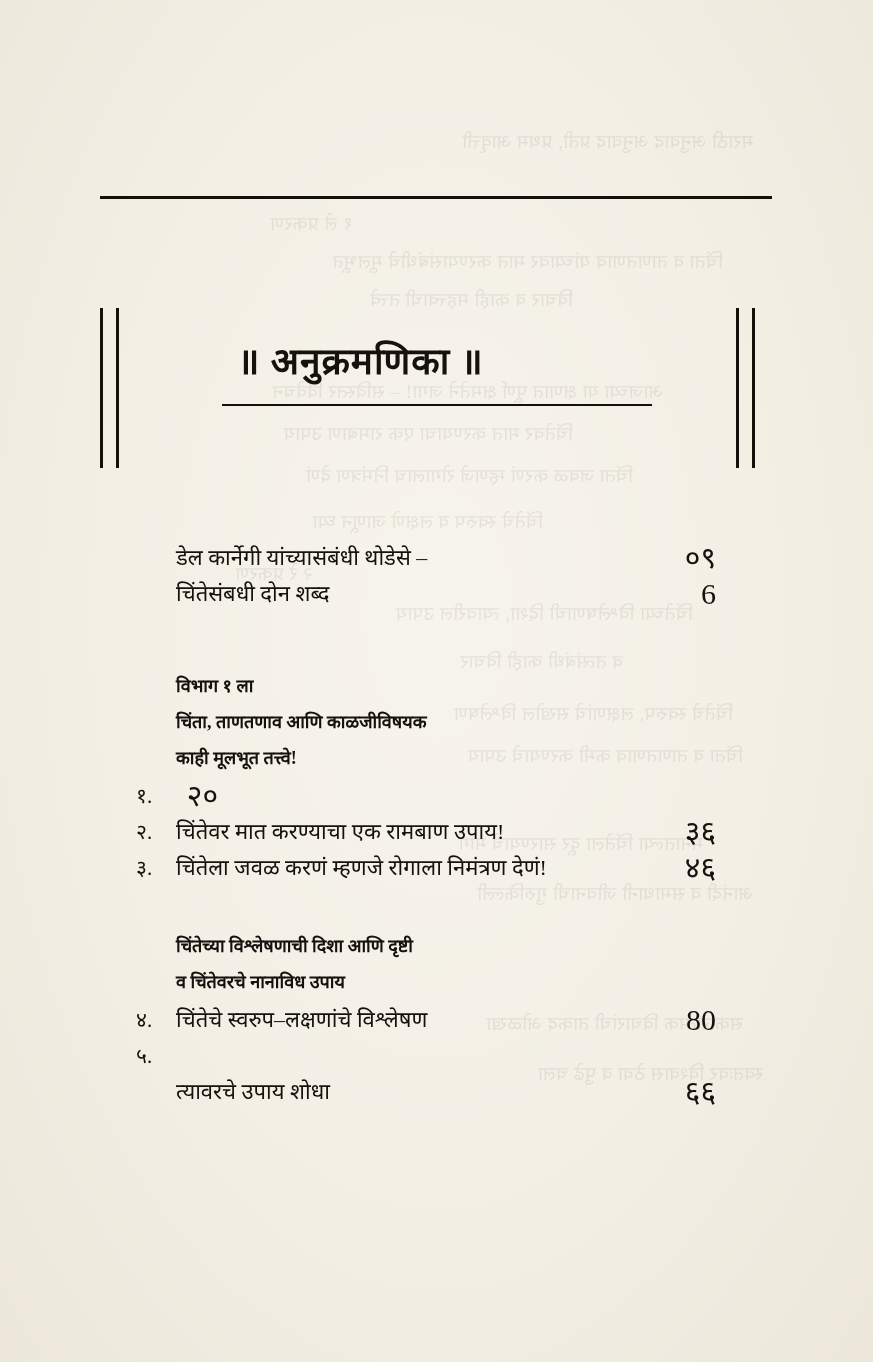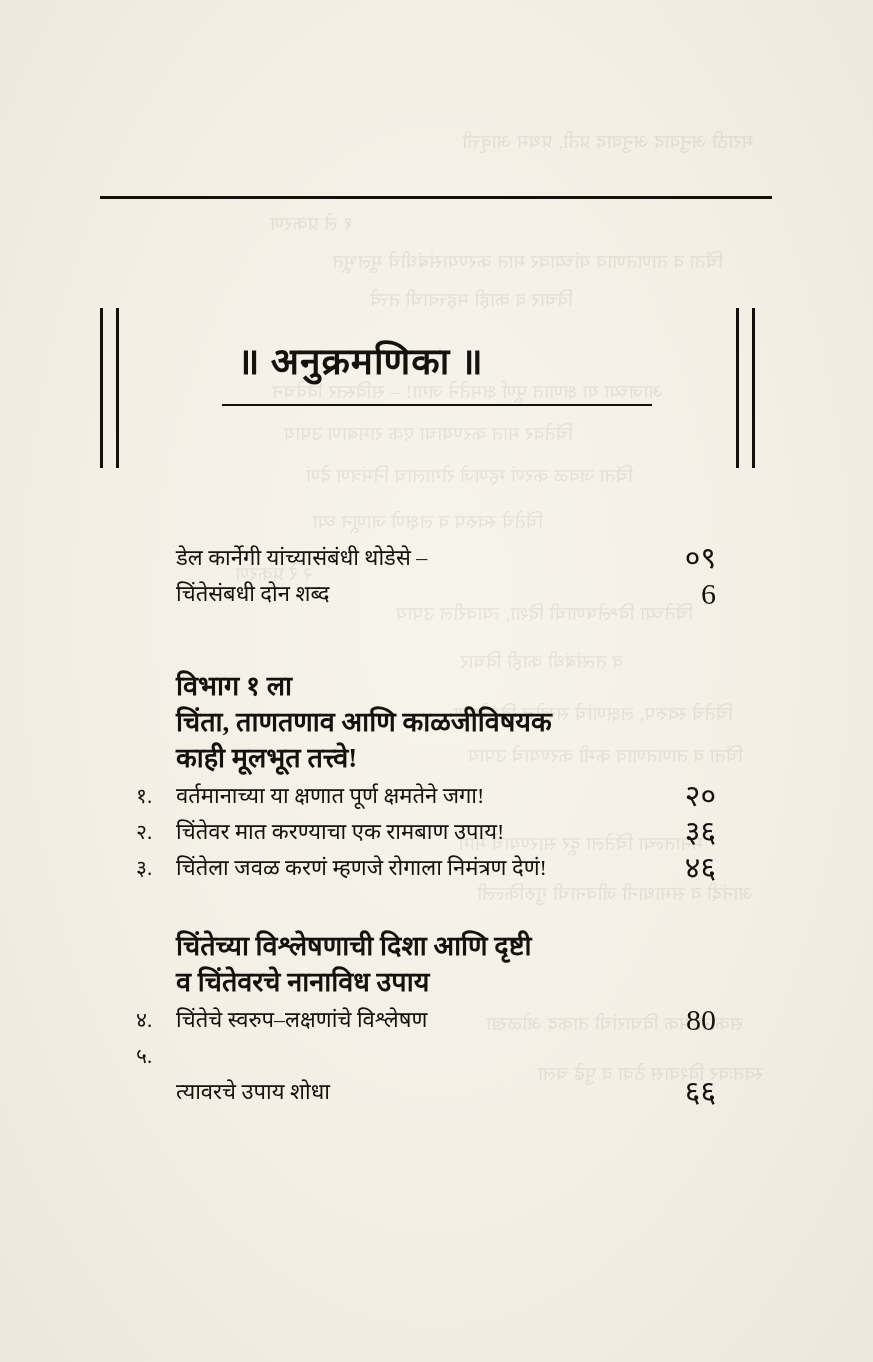--- a/index.html
+++ b/index.html
@@ -120,21 +120,21 @@
   .row .pg {
     flex: 0 0 auto;
     text-align: right;
     min-width: 42px;
     font-size: 30px;
   }
   .row.no-indent .txt { margin-left: 0; }
 
   .section {
     font-weight: 700;
-    font-size: 27px;
+    font-size: 18px;
     line-height: 36px;
     color: #15120e;
     margin-left: 0;
     white-space: nowrap;
   }
   .section-block { margin-top: 26px; margin-left: 0; }
   .entries { margin-top: 2px; }
   .entries .row { margin-left: -40px; padding-left: 0; }
   .entries .row .num { width: 40px; flex: 0 0 40px; }
 
@@ -198,21 +198,20 @@
 
   <div class="gap-md"></div>
 
   <div class="section-block">
     <div class="section">विभाग १ ला</div>
     <div class="section">चिंता, ताणतणाव आणि काळजीविषयक</div>
     <div class="section">काही मूलभूत तत्त्वे!</div>
     <div class="entries">
       <div class="row">
         <span class="num">१.</span>
-        <span class="txt">वर्तमानाच्या या क्षणात पूर्ण क्षमतेने जगा!</span>
         <span class="pg">२०</span>
       </div>
       <div class="row">
         <span class="num">२.</span>
         <span class="txt">चिंतेवर मात करण्याचा एक रामबाण उपाय!</span>
         <span class="pg">३६</span>
       </div>
       <div class="row">
         <span class="num">३.</span>
         <span class="txt">चिंतेला जवळ करणं म्हणजे रोगाला निमंत्रण देणं!</span>

